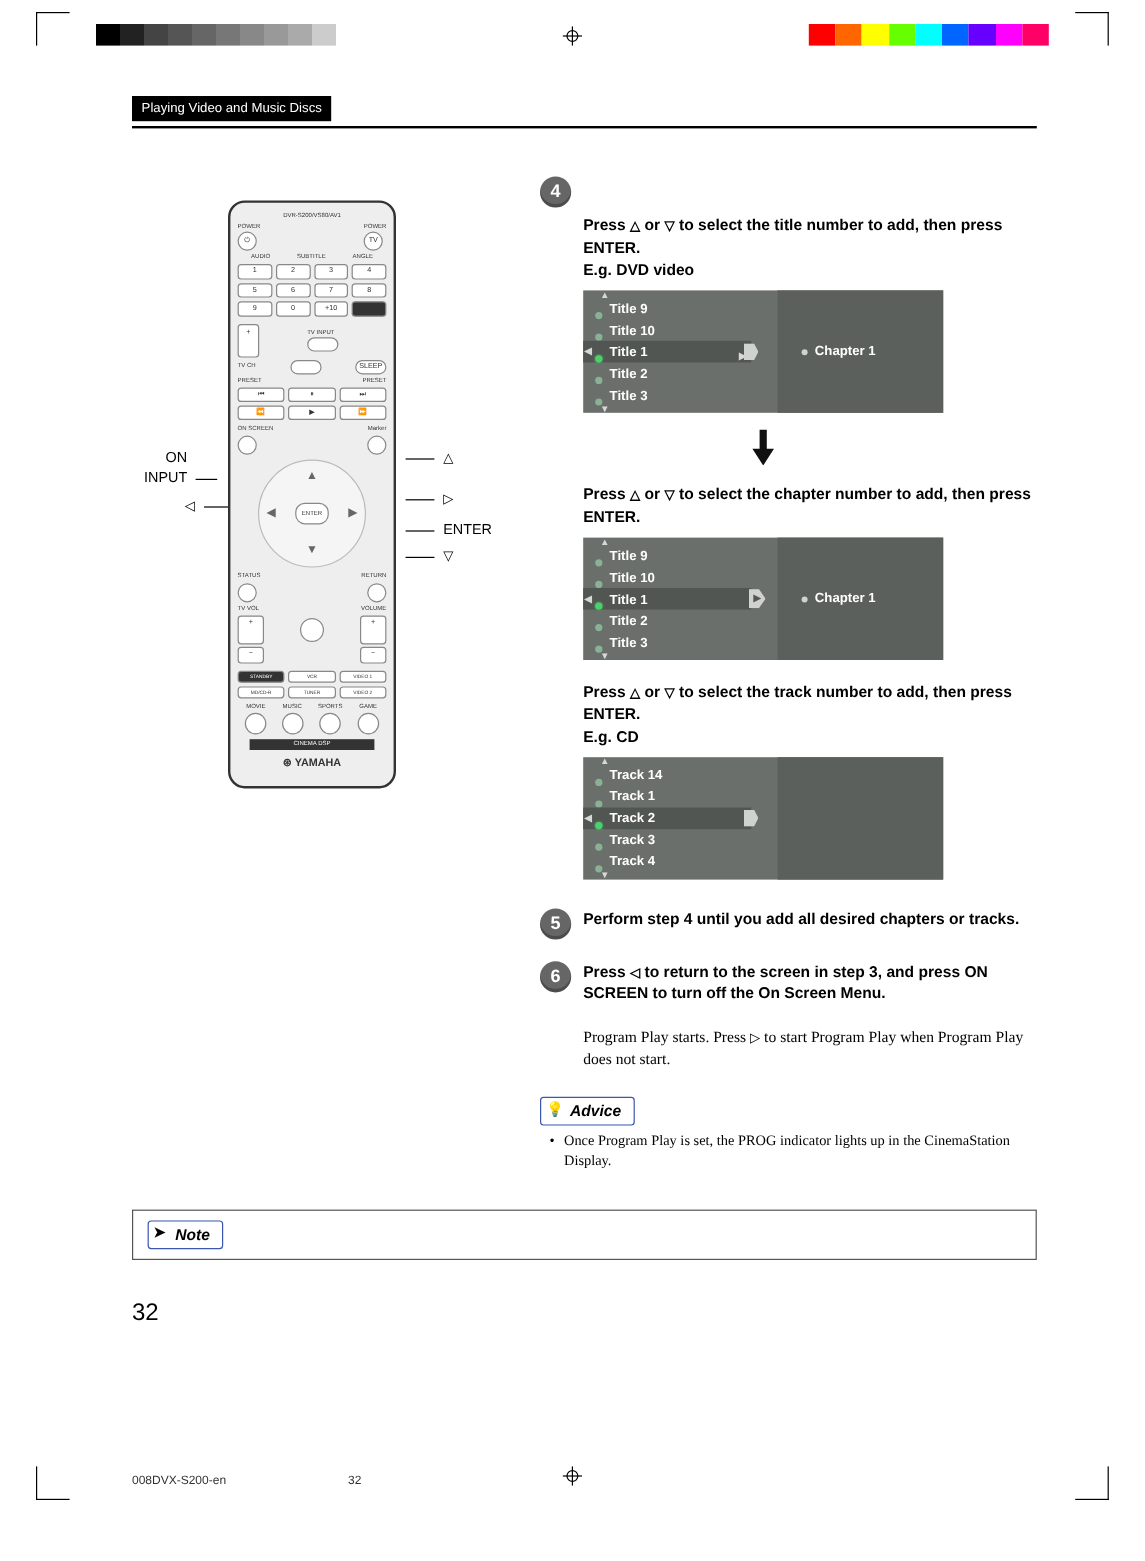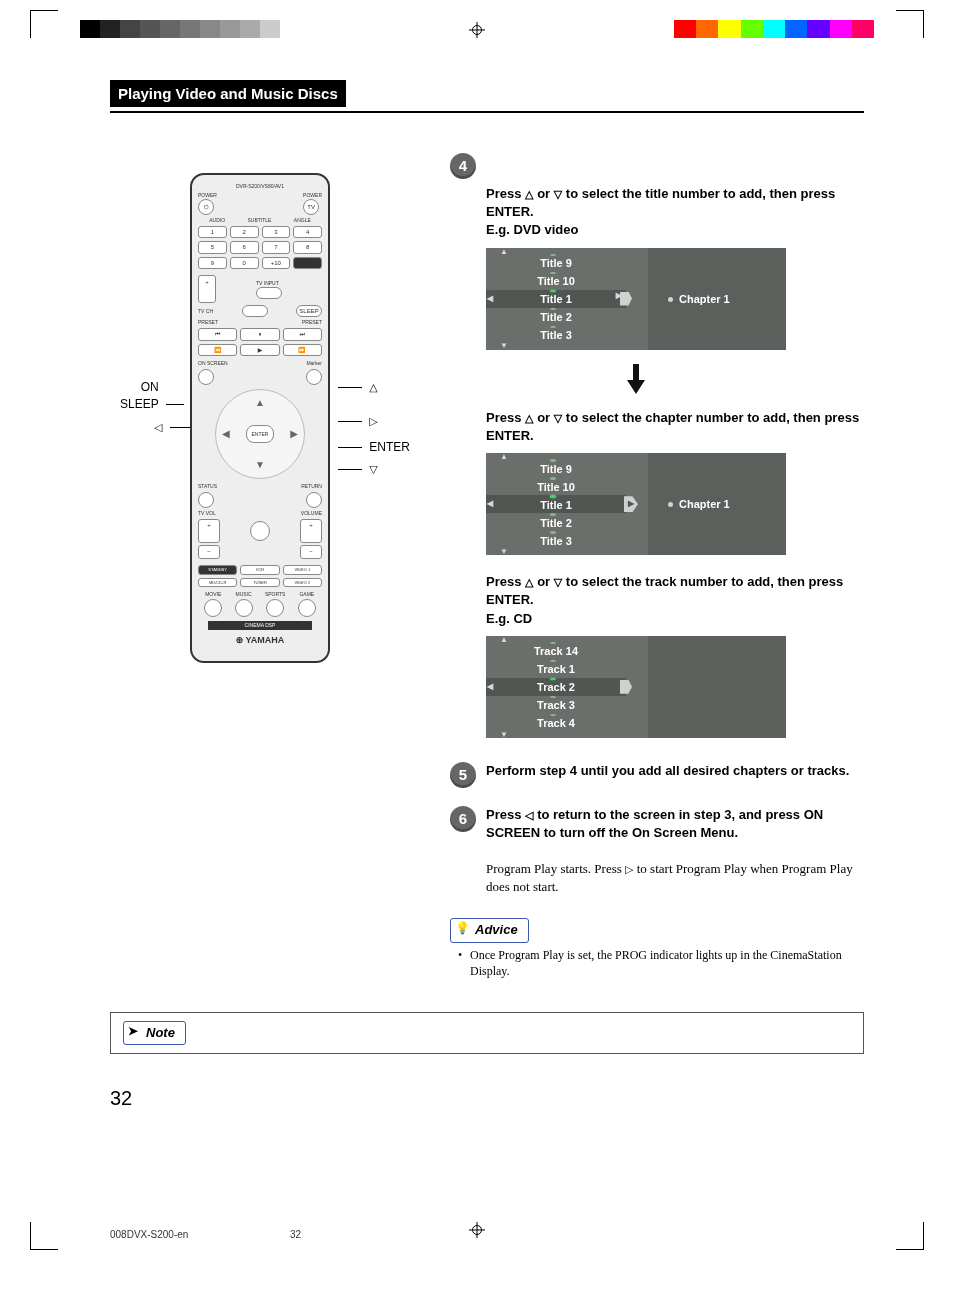--- a/index.html
+++ b/index.html
@@ -29,22 +29,22 @@
   .corner.tr { top:10px; right:30px; border-right:1px solid #000; border-top:1px solid #000;}
 
   .page {
     padding: 20px 90px 20px 110px;
     min-height: 1130px;
     position: relative;
   }
   .section-header {
     background: #000;
     color: #fff;
-    font-weight: bold;
-    font-size: 15px;
+    font-weight: normal;
+    font-size: 11px;
     padding: 3px 8px;
     margin-bottom: 4px;
     display: inline-block;
   }
   .hr-dark { border: none; border-top: 2px solid #000; margin: 0 0 30px 0; }
 
   .two-col { display: flex; gap: 40px; }
   .left-col { flex: 0 0 300px; position: relative; }
   .right-col { flex: 1; }
 
@@ -105,21 +105,21 @@
   .osd {
     margin: 8px 0 14px 36px;
     background:#6a6f6b;
     width: 300px;
     padding: 6px 0;
     color:#fff; font-size:11px; font-weight:bold;
     position:relative;
   }
   .osd .col1 { width: 140px; }
   .osd .col2 { position:absolute; left:162px; top:0; bottom:0; width:138px; background:#5b605c;}
-  .osd .row { display:flex; align-items:center; height:18px; padding: 0 28px; position:relative;flex-direction:column;}
+  .osd .row { display:flex; align-items:flex-end; height:18px; padding: 0 10px; position:relative;}
   .osd .row .bullet { width:6px; height:6px; border-radius:50%; background:#9fe0b0; margin-right:6px; opacity:.6;}
   .osd .row.sel .bullet { background:#4bd16a; opacity:1; box-shadow:0 0 2px #4bd16a;}
   .osd .row.sel { background:#515652; }
   .osd .nav-tri { position:absolute; color:#d8d8d8; font-size:8px;}
   .osd .nav-tri.up { top:-2px; left:14px;}
   .osd .nav-tri.down { bottom:-2px; left:14px;}
   .osd .nav-tri.left { left:1px; top:50%; transform:translateY(-50%);}
   .osd .right-cursor {
     position:absolute; width:12px; height:14px; background:#cfd3cf; right:-6px; top:2px;
     clip-path: polygon(0 0, 70% 0, 100% 50%, 70% 100%, 0 100%);
@@ -188,21 +188,21 @@
   <div class="section-header">Playing Video and Music Discs</div>
   <hr class="hr-dark">
 
   <div class="two-col">
 
     <div class="left-col">
       <div class="remote-wrap">
 
         <div class="callout" style="top:206px; left:10px; text-align:right; width:60px;">
           <span style="display:inline-block; white-space:pre;">ON
-SLEEP</span>
+INPUT</span>
           <span class="line" style="width:18px; margin-left:4px;"></span>
         </div>
         <div class="callout" style="top:246px; left:44px;">
           <span class="tri">◁</span>
           <span class="line" style="width:24px; margin-left:4px;"></span>
         </div>
         <div class="callout" style="top:206px; left:228px;">
           <span class="line" style="width:24px; margin-right:4px;"></span>
           <span class="tri">△</span>
         </div>

